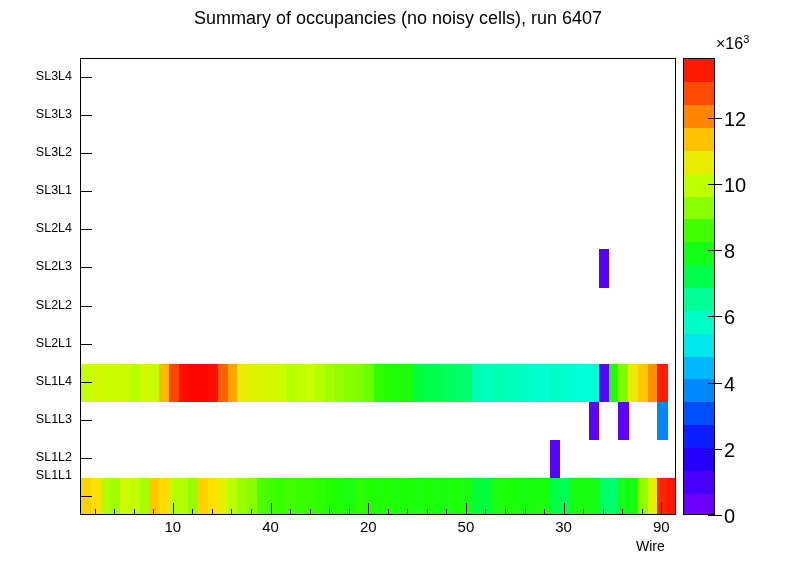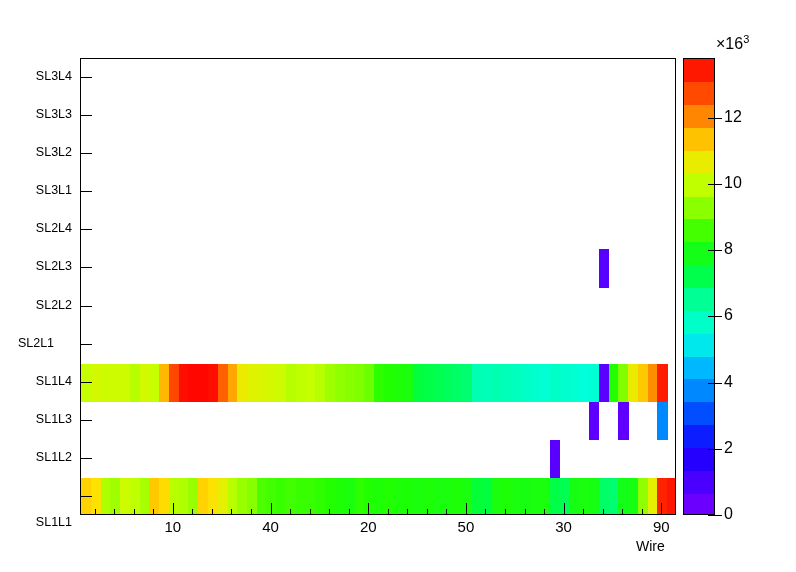--- a/index.html
+++ b/index.html
@@ -128,21 +128,21 @@
   .pal-tick {
     position: absolute;
     left: 708px;
     width: 14px;
     height: 0;
     border-top: 1.6px solid #000000;
   }
   .pal-label {
     position: absolute;
     left: 724px;
-    font-size: 16px;
+    font-size: 20px;
     color: #000000;
     white-space: nowrap;
   }
   #pal-exponent {
     position: absolute;
     left: 716px;
     top: 33px;
     font-size: 16px;
     color: #000000;
     white-space: nowrap;
@@ -150,20 +150,21 @@
   #pal-exponent sup {
     font-size: 11px;
     vertical-align: super;
   }
 </style>
 </head>
 <body>
 
 <div id="canvas">
 
+  <div class="chart-title">Summary of occupancies (no noisy cells), run 6407</div>
 
   <div id="plot-frame">
     <div id="cells-layer">
         <div class="hcell" style="left: 0px; top: 418.917px; width: 10.2205px; height: 38.5833px; background: rgb(255, 210, 0);"></div>
         <div class="hcell" style="left: 9.77049px; top: 418.917px; width: 10.2205px; height: 38.5833px; background: rgb(253, 225, 0);"></div>
         <div class="hcell" style="left: 19.541px; top: 418.917px; width: 10.2205px; height: 38.5833px; background: rgb(175, 255, 0);"></div>
         <div class="hcell" style="left: 29.3115px; top: 418.917px; width: 10.2205px; height: 38.5833px; background: rgb(159, 255, 0);"></div>
         <div class="hcell" style="left: 39.082px; top: 418.917px; width: 10.2205px; height: 38.5833px; background: rgb(205, 252, 0);"></div>
         <div class="hcell" style="left: 48.8525px; top: 418.917px; width: 10.2205px; height: 38.5833px; background: rgb(191, 255, 0);"></div>
         <div class="hcell" style="left: 58.623px; top: 418.917px; width: 10.2205px; height: 38.5833px; background: rgb(167, 255, 0);"></div>
@@ -284,29 +285,29 @@
         <div class="hcell" style="left: 547.148px; top: 304.667px; width: 10.2205px; height: 38.5833px; background: rgb(235, 235, 0);"></div>
         <div class="hcell" style="left: 556.918px; top: 304.667px; width: 10.2205px; height: 38.5833px; background: rgb(255, 201, 0);"></div>
         <div class="hcell" style="left: 566.689px; top: 304.667px; width: 10.2205px; height: 38.5833px; background: rgb(255, 141, 0);"></div>
         <div class="hcell" style="left: 576.459px; top: 304.667px; width: 10.2205px; height: 38.5833px; background: rgb(255, 28, 0);"></div>
         <div class="hcell" style="left: 517.836px; top: 190.417px; width: 10.2205px; height: 38.5833px; background: rgb(88, 0, 255);"></div>
       </div>
   </div>
 
   <div id="y-axis">
       <div class="ytick" style="top: 495.958px;"></div>
-      <div class="ylabel" style="left: 0px; width: 72px; top: 515px;">SL1L1</div>
+      <div class="ylabel" style="left: 0px; width: 72px; top: 468px;">SL1L1</div>
       <div class="ytick" style="top: 457.875px;"></div>
       <div class="ylabel" style="left: 0px; width: 72px; top: 449.875px;">SL1L2</div>
       <div class="ytick" style="top: 419.792px;"></div>
       <div class="ylabel" style="left: 0px; width: 72px; top: 411.792px;">SL1L3</div>
       <div class="ytick" style="top: 381.708px;"></div>
       <div class="ylabel" style="left: 0px; width: 72px; top: 373.708px;">SL1L4</div>
       <div class="ytick" style="top: 343.625px;"></div>
-      <div class="ylabel" style="left: 0px; width: 72px; top: 335.625px; text-align: center;">SL2L1</div>
+      <div class="ylabel" style="left: 0px; width: 72px; top: 335.625px;">SL2L1</div>
       <div class="ytick" style="top: 305.542px;"></div>
       <div class="ylabel" style="left: 0px; width: 72px; top: 297.542px;">SL2L2</div>
       <div class="ytick" style="top: 267.458px;"></div>
       <div class="ylabel" style="left: 0px; width: 72px; top: 259.458px;">SL2L3</div>
       <div class="ytick" style="top: 229.375px;"></div>
       <div class="ylabel" style="left: 0px; width: 72px; top: 221.375px;">SL2L4</div>
       <div class="ytick" style="top: 191.292px;"></div>
       <div class="ylabel" style="left: 0px; width: 72px; top: 183.292px;">SL3L1</div>
       <div class="ytick" style="top: 153.208px;"></div>
       <div class="ylabel" style="left: 0px; width: 72px; top: 145.208px;">SL3L2</div>

